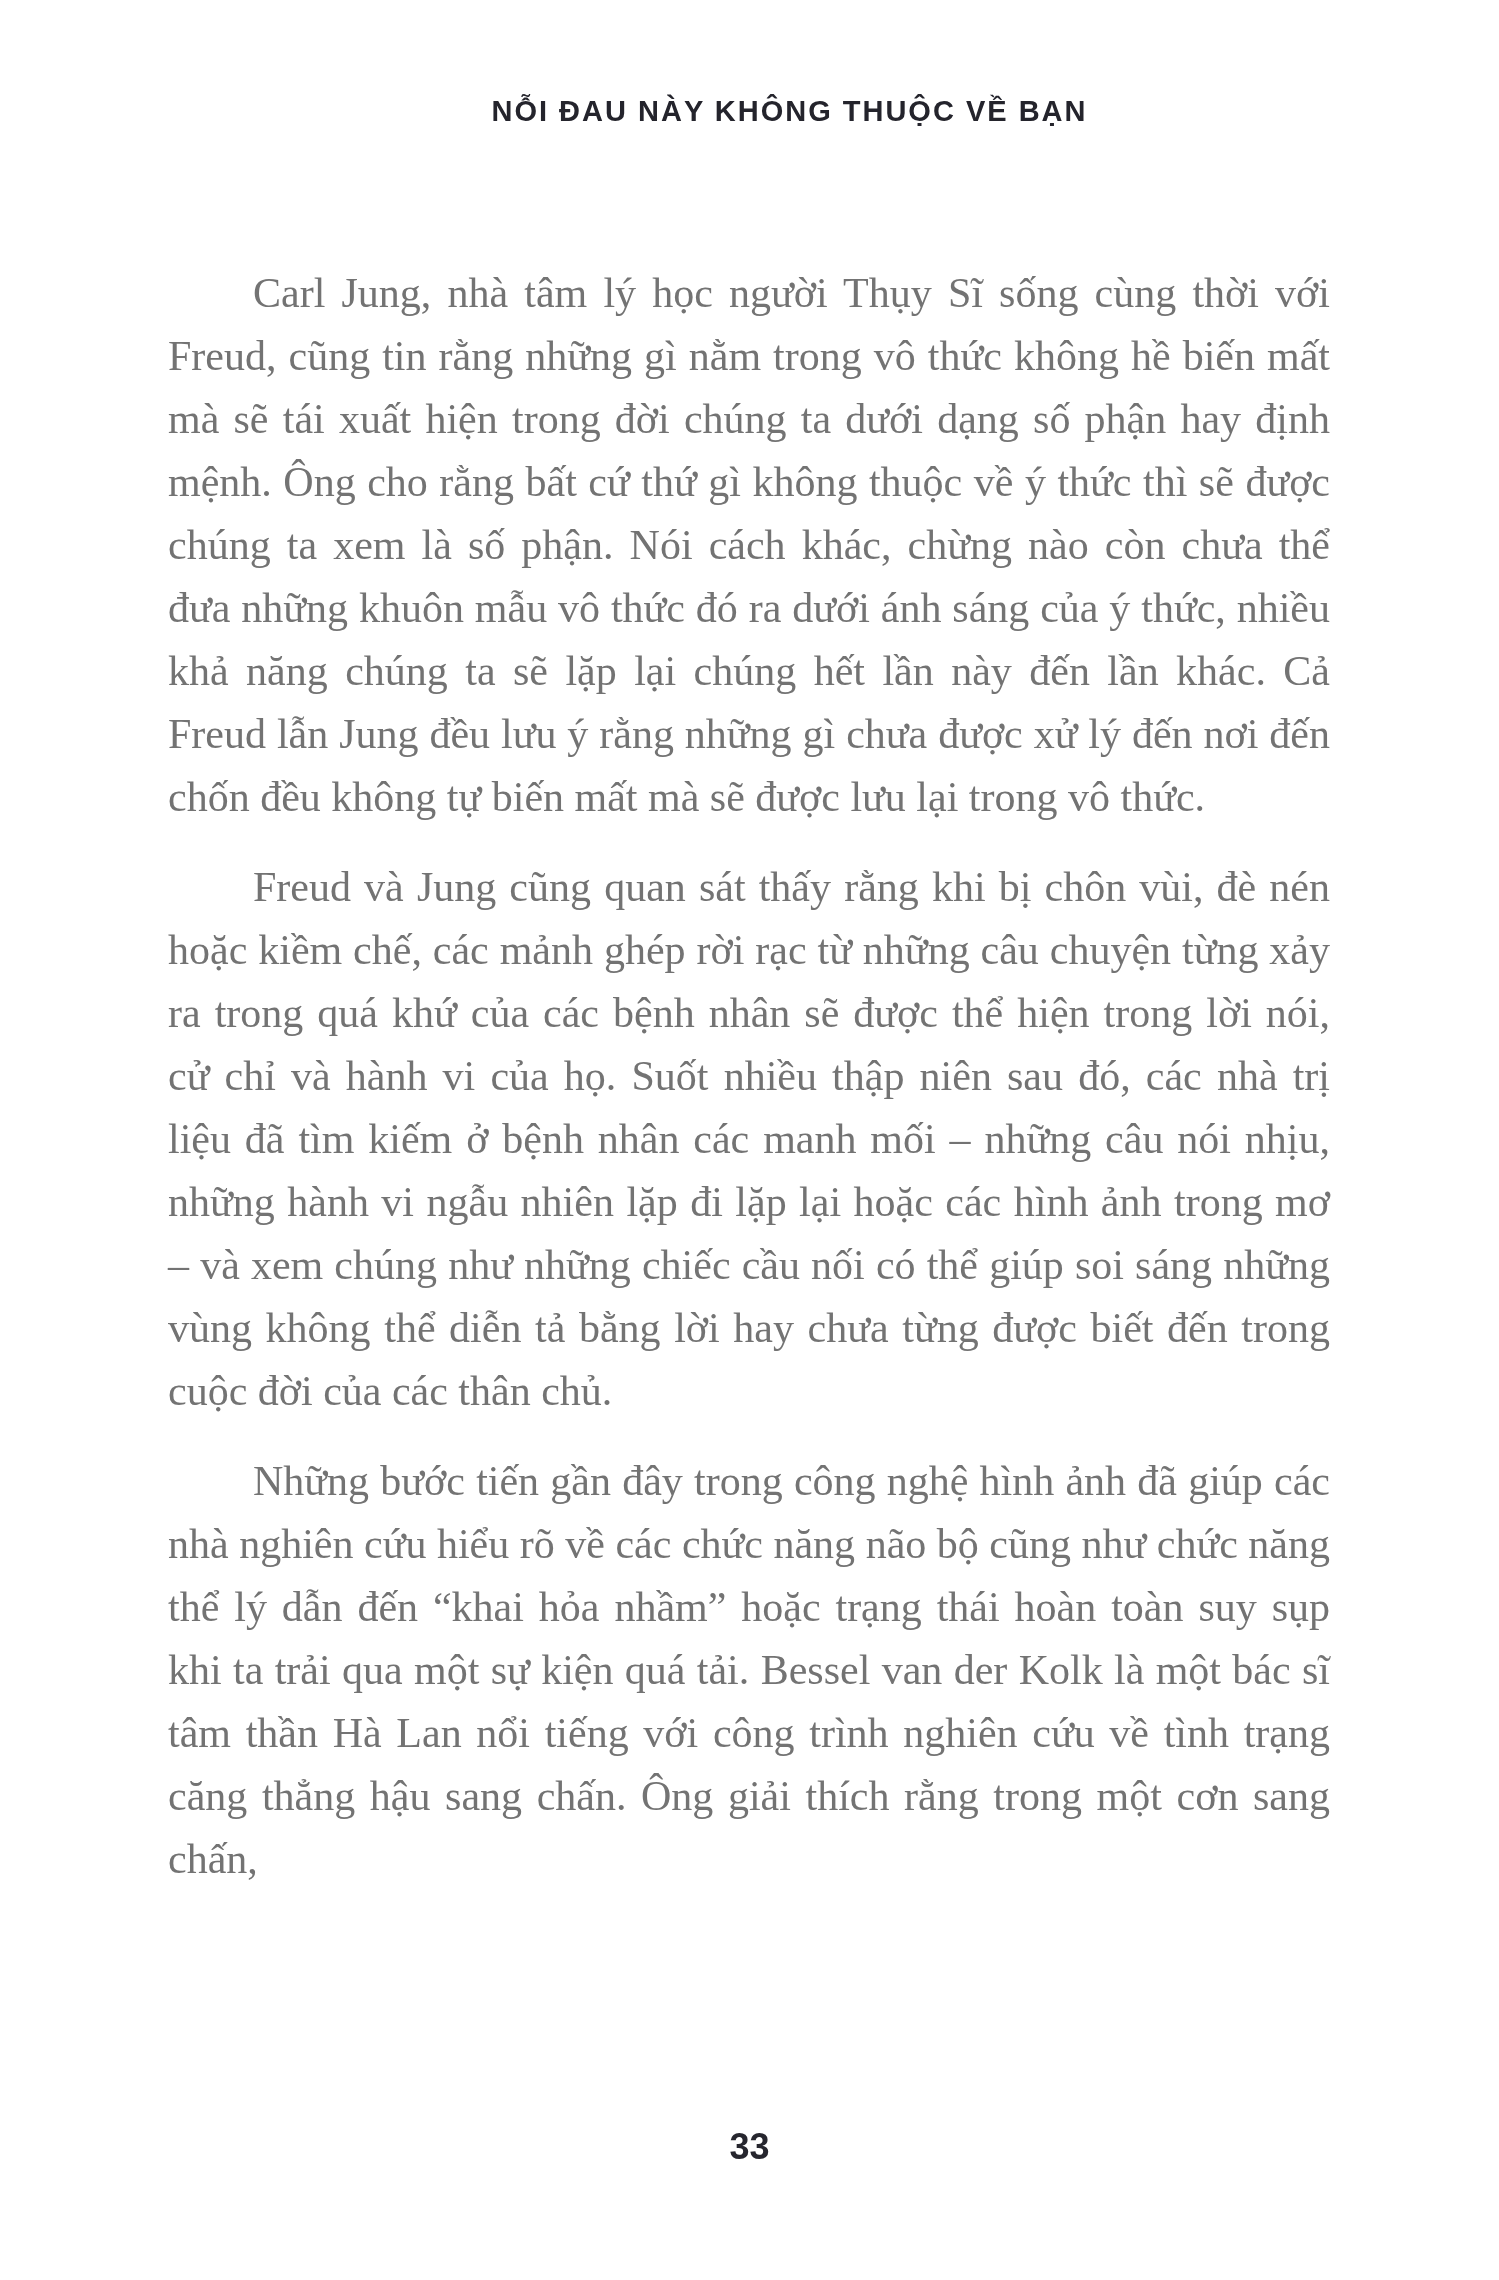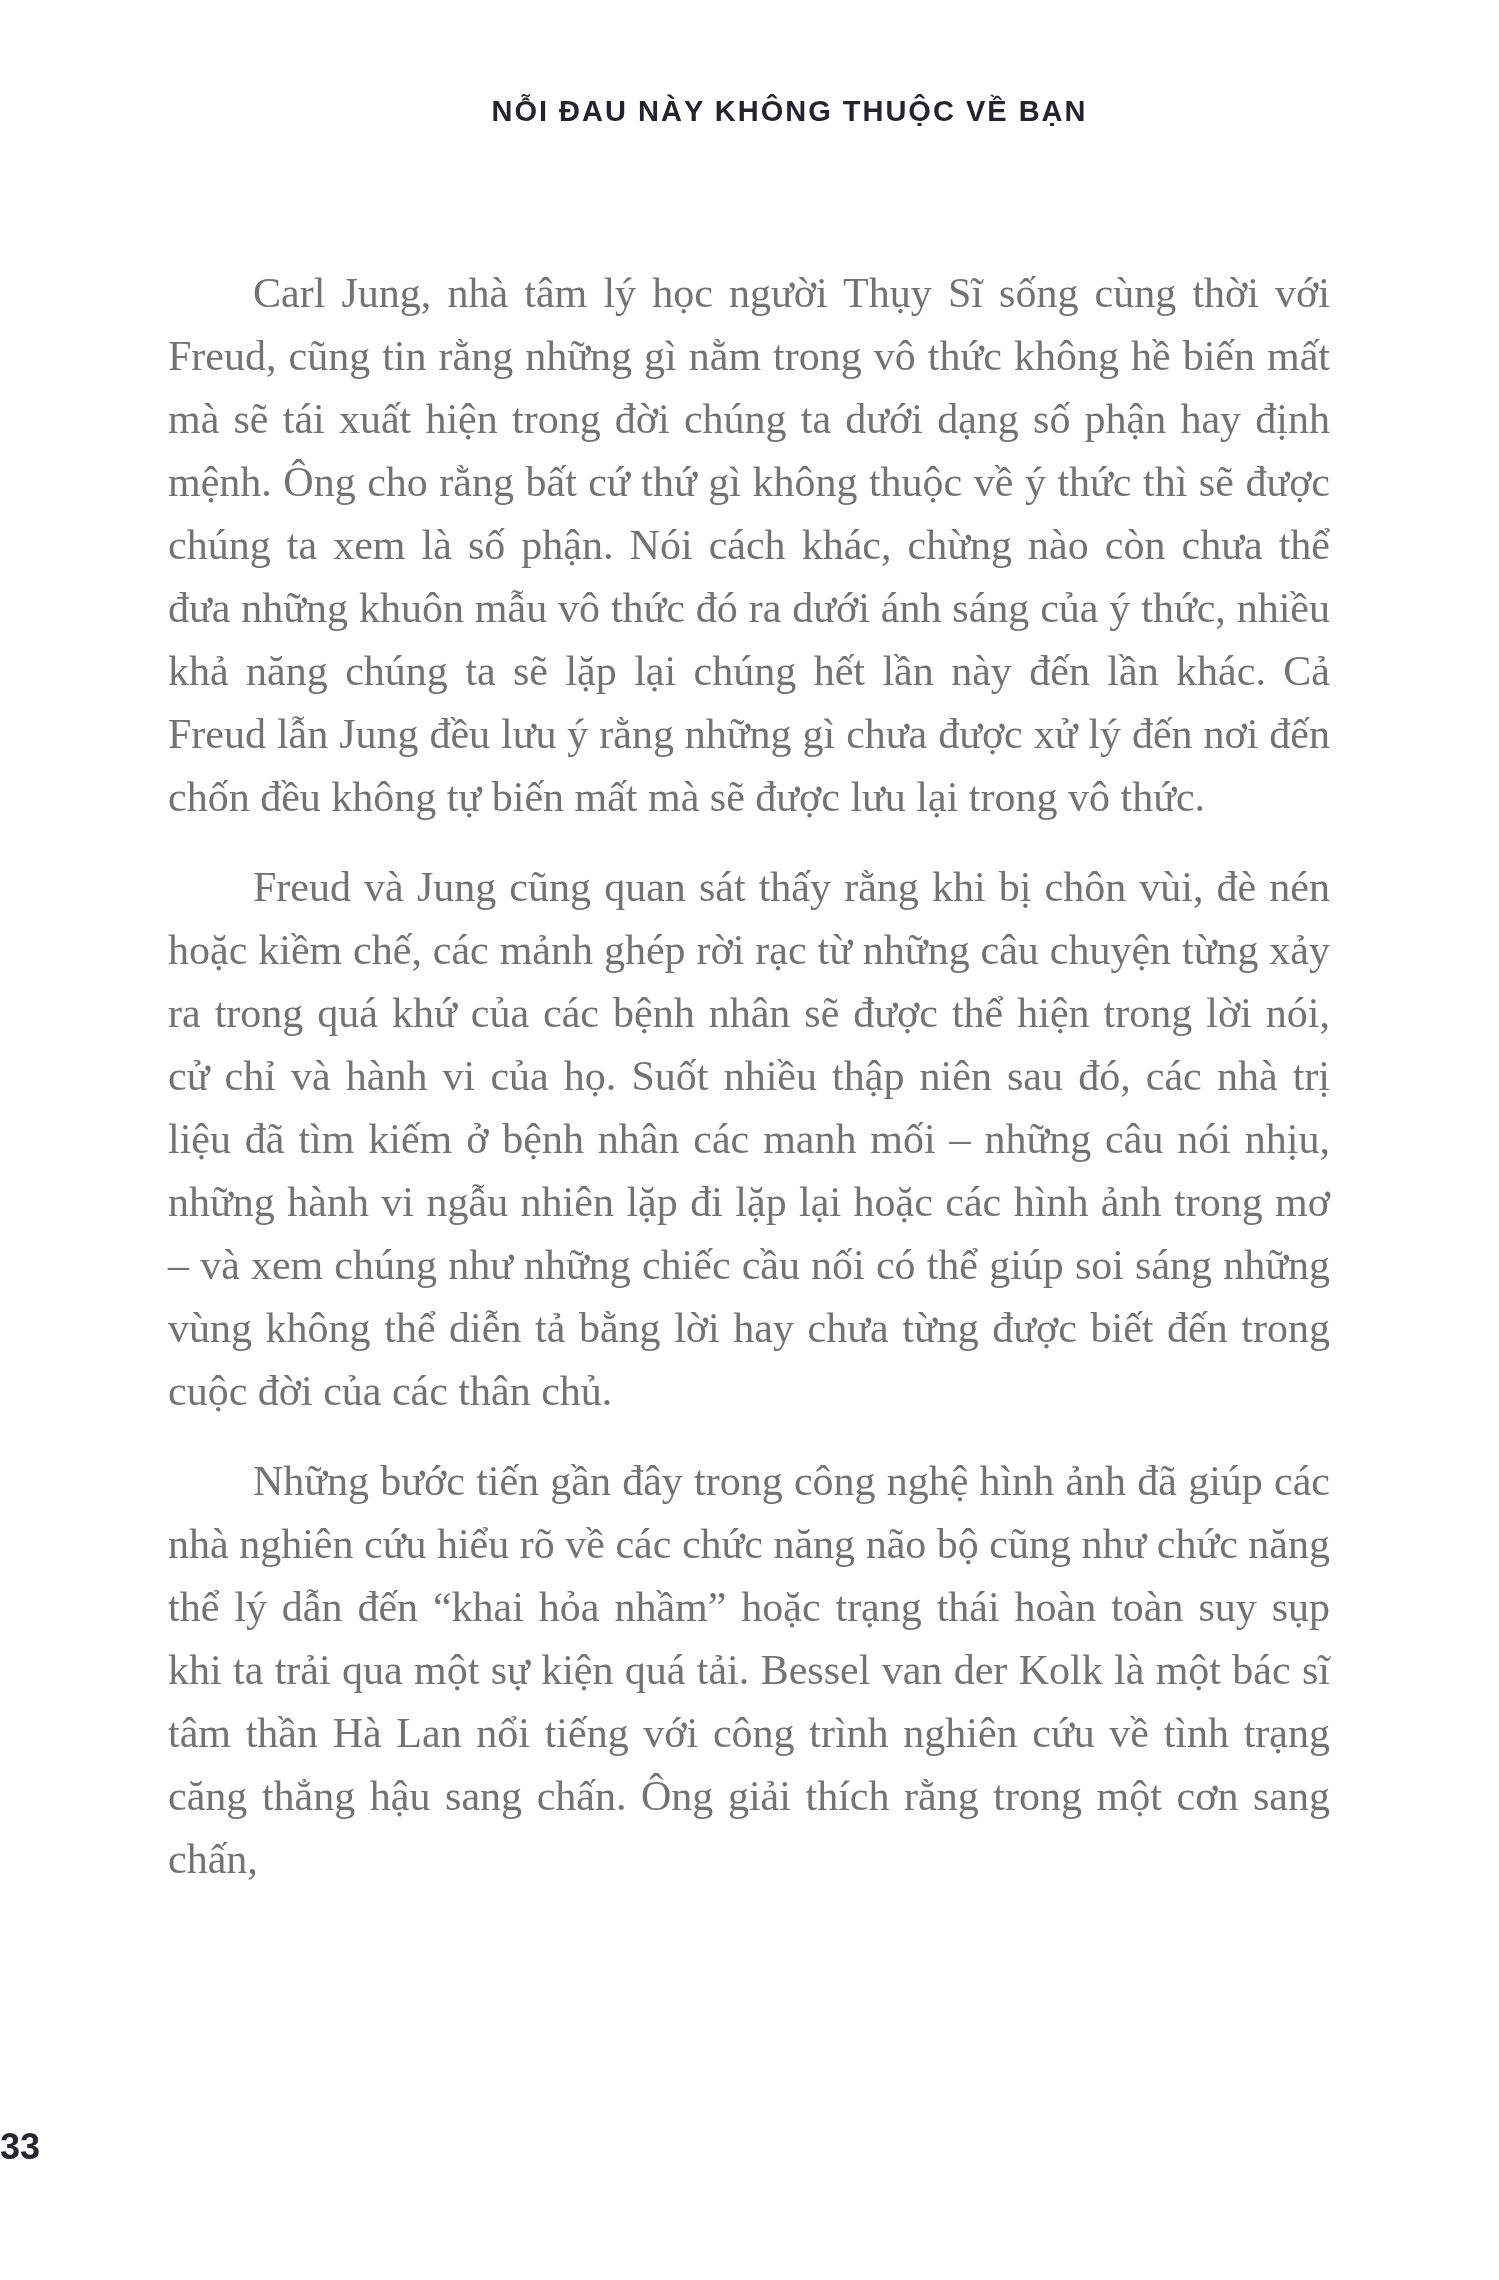--- a/index.html
+++ b/index.html
@@ -42,21 +42,21 @@
     line-height: 63px;
     text-align: justify;
     color: #737373;
     hyphens: none;
   }
   .page-number {
     position: absolute;
     top: 2126px;
     left: 0;
     width: 100%;
-    text-align: left;
+    text-align: center;
     font-family: "Liberation Sans", sans-serif;
     font-weight: 700;
     font-size: 36px;
     color: #26262e;
   }
 </style>
 </head>
 <body>
 
 <div class="book-page">

